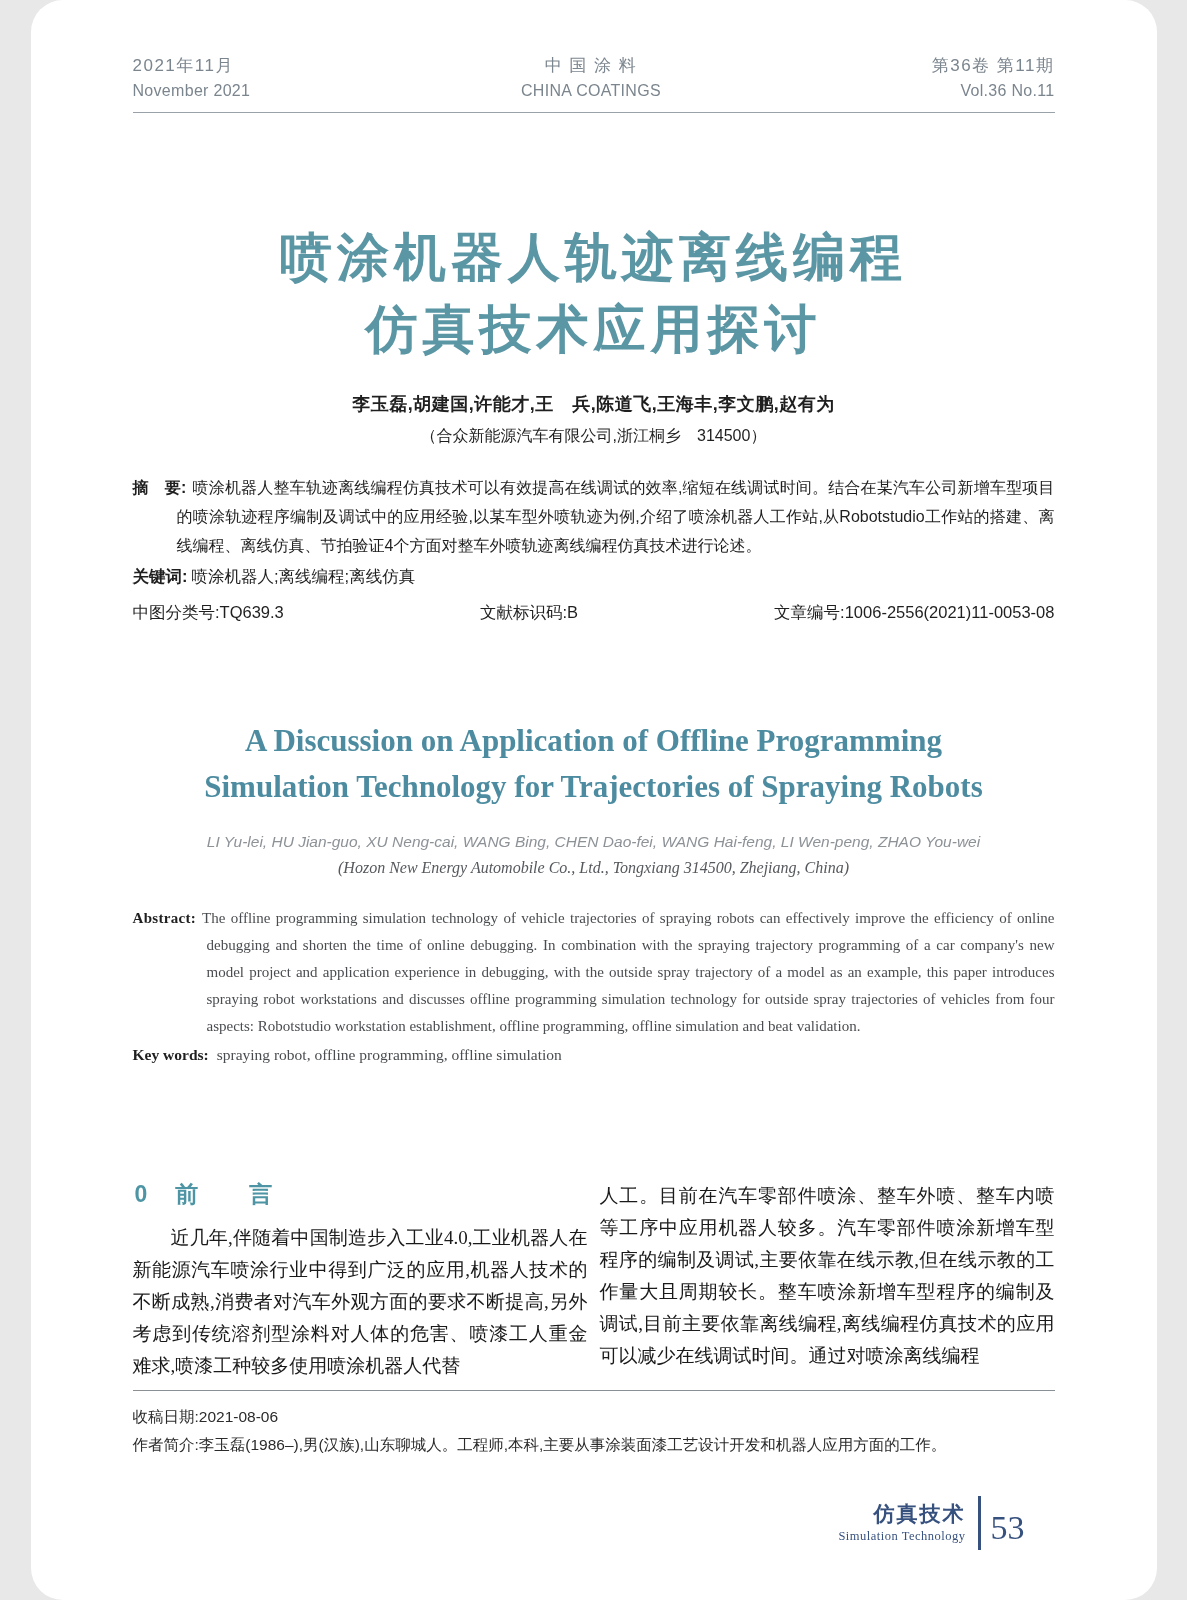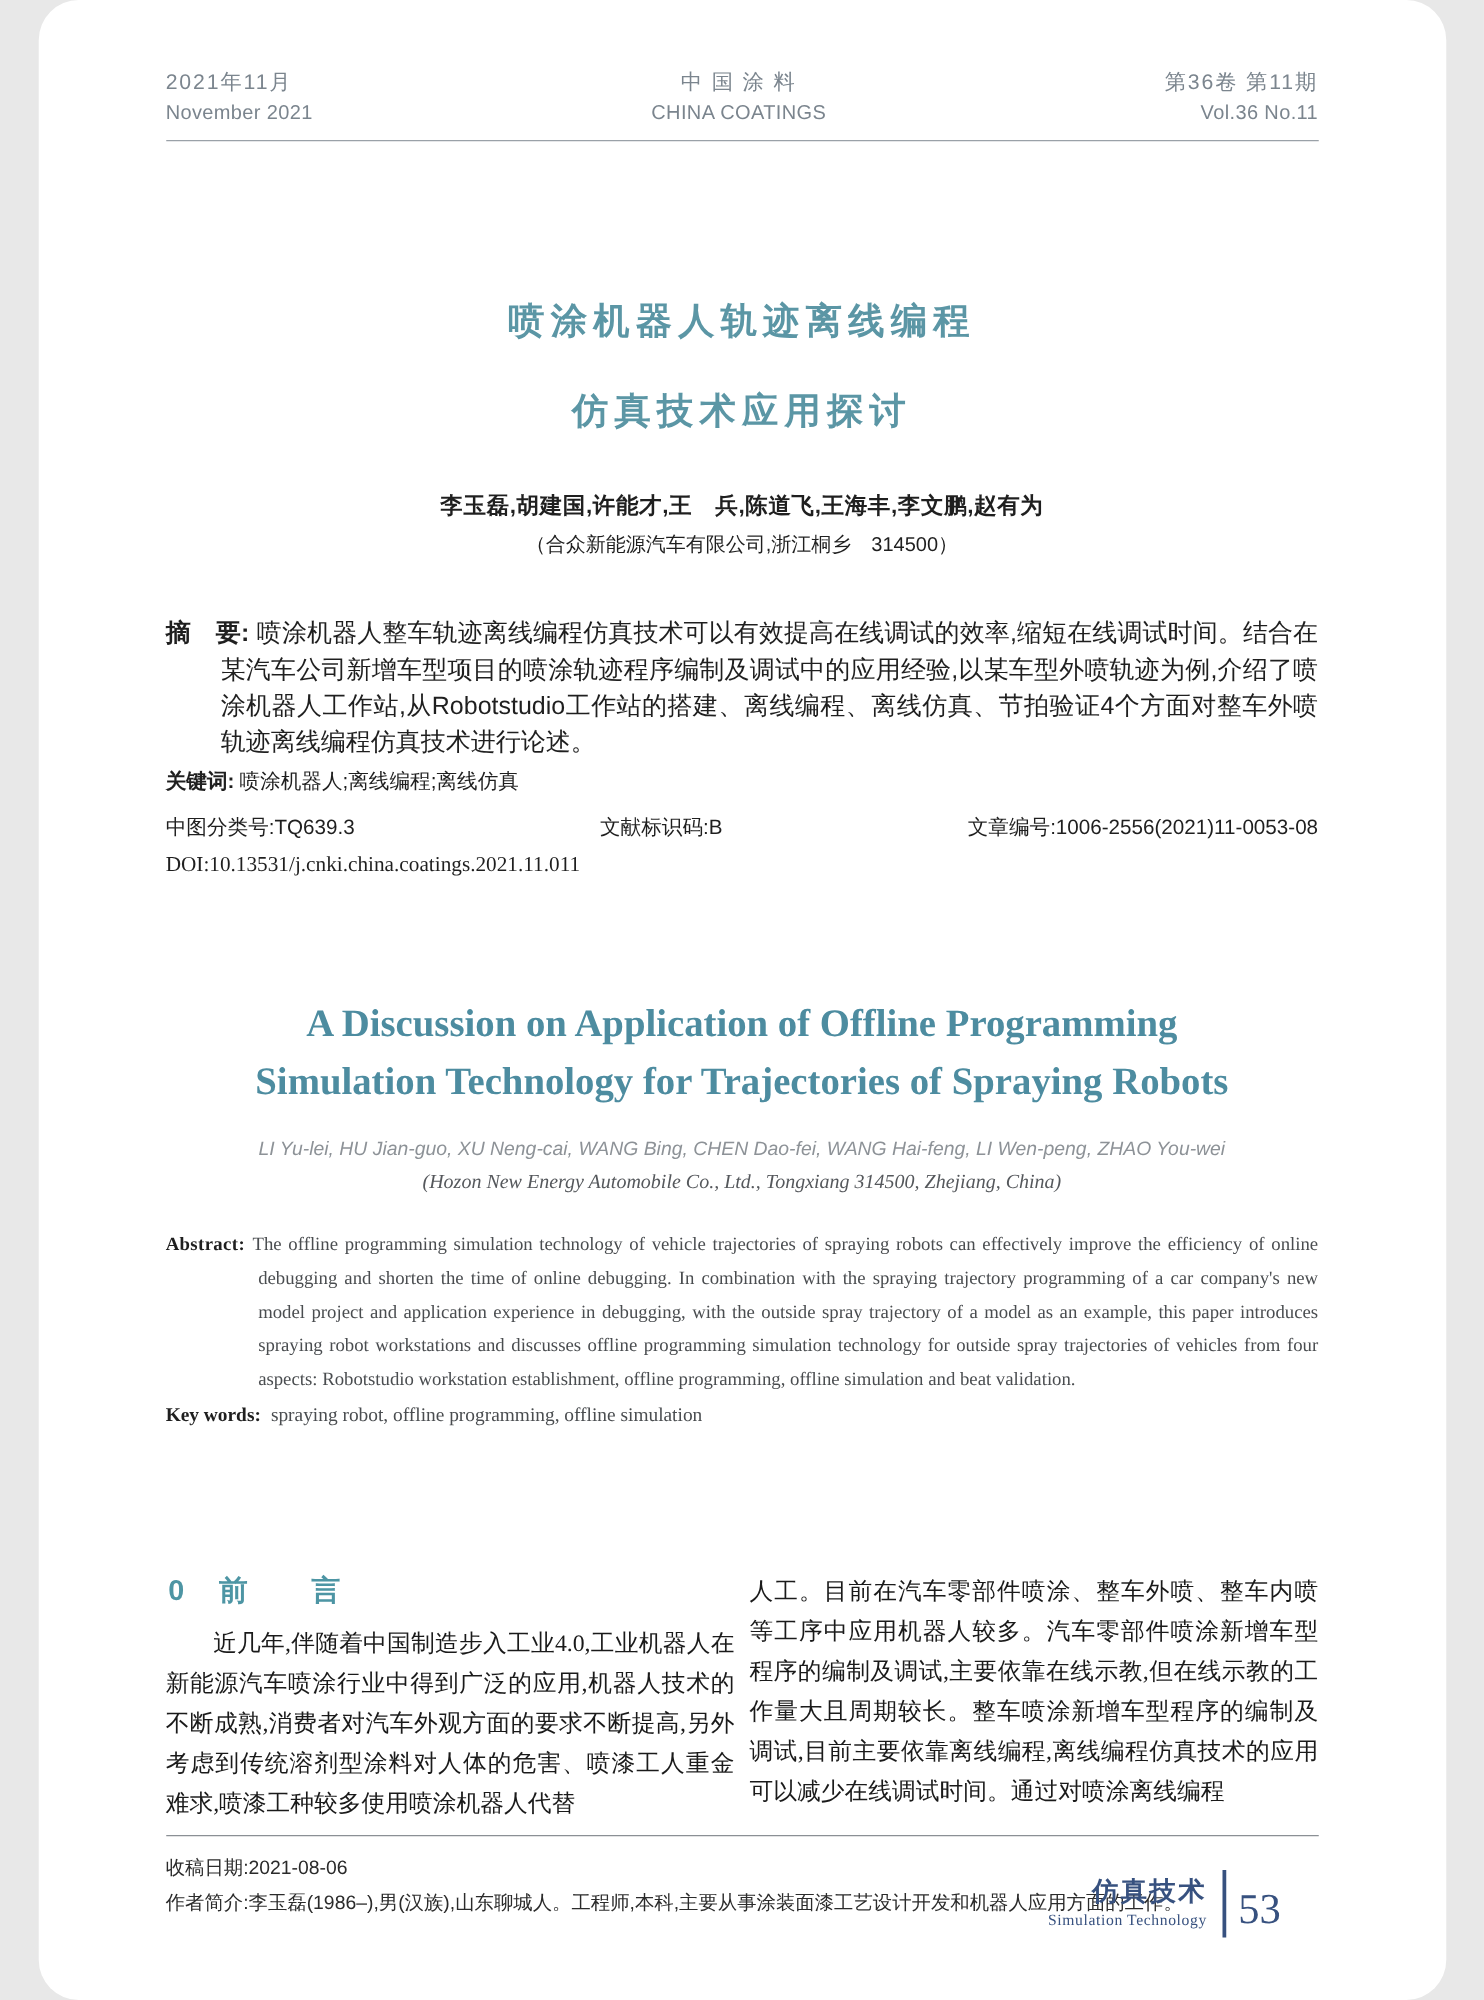--- a/index.html
+++ b/index.html
@@ -19,28 +19,28 @@
   }
   .jh-col { line-height:1; }
   .jh-col.center { text-align:center; }
   .jh-col.right { text-align:right; }
   .jh-cn { font-size:17px; letter-spacing:1.5px; margin-bottom:9px; }
   .jh-en { font-size:16px; letter-spacing:0.3px; }
 
   
   .title-cn {
     margin-top:108px; text-align:center; font-weight:bold;
-    font-size:29px; line-height:72px; letter-spacing:5px; color:#5b96a5;
+    font-size:52px; line-height:72px; letter-spacing:5px; color:#5b96a5;
   }
   .authors-cn { margin-top:27px; text-align:center; font-size:18px; font-weight:bold; letter-spacing:0.5px; }
   .affiliation-cn { margin-top:10px; text-align:center; font-size:16px; }
 
   
   .abstract-cn {
-    margin-top:46px; font-size:20px; line-height:29px;
+    margin-top:26px; font-size:16px; line-height:29px;
     padding-left:44px; text-indent:-44px; text-align:justify;
   }
   .abstract-cn .lbl { font-weight:bold; margin-right:6px; }
   .keywords-cn { margin-top:2px; font-size:16.5px; line-height:29px; }
   .keywords-cn .lbl { font-weight:bold; margin-right:4px; }
   .class-line { display:flex; justify-content:space-between; margin-top:11px; font-size:16.5px; }
   .doi-line { margin-top:9px; font-family:"Liberation Serif", serif; font-size:17px; }
 
   
   .title-en {
@@ -119,21 +119,20 @@
 
     <p class="abstract-cn"><span class="lbl">摘　要:</span><span>喷涂机器人整车轨迹离线编程仿真技术可以有效提高在线调试的效率,缩短在线调试时间。结合在某汽车公司新增车型项目的喷涂轨迹程序编制及调试中的应用经验,以某车型外喷轨迹为例,介绍了喷涂机器人工作站,从Robotstudio工作站的搭建、离线编程、离线仿真、节拍验证4个方面对整车外喷轨迹离线编程仿真技术进行论述。</span></p>
 
     <p class="keywords-cn"><span class="lbl">关键词:</span><span>喷涂机器人;离线编程;离线仿真</span></p>
 
     <div class="class-line">
       <span>中图分类号:TQ639.3</span>
       <span>文献标识码:B</span>
       <span>文章编号:1006-2556(2021)11-0053-08</span>
     </div>
-    <div class="doi-line">DOI:10.13531/j.cnki.china.coatings.2021.11.011</div>
 
     <div class="title-en">
       <div>A Discussion on Application of Offline Programming</div>
       <div>Simulation Technology for Trajectories of Spraying Robots</div>
     </div>
 
     <div class="authors-en">LI Yu-lei, HU Jian-guo, XU Neng-cai, WANG Bing, CHEN Dao-fei, WANG Hai-feng, LI Wen-peng, ZHAO You-wei</div>
     <div class="affiliation-en">(Hozon New Energy Automobile Co., Ltd., Tongxiang 314500, Zhejiang, China)</div>
 
     <p class="abstract-en"><span class="lbl">Abstract:</span><span>The offline programming simulation technology of vehicle trajectories of spraying robots can effectively improve the efficiency of online debugging and shorten the time of online debugging. In combination with the spraying trajectory programming of a car company's new model project and application experience in debugging, with the outside spray trajectory of a model as an example, this paper introduces spraying robot workstations and discusses offline programming simulation technology for outside spray trajectories of vehicles from four aspects: Robotstudio workstation establishment, offline programming, offline simulation and beat validation.</span></p>

